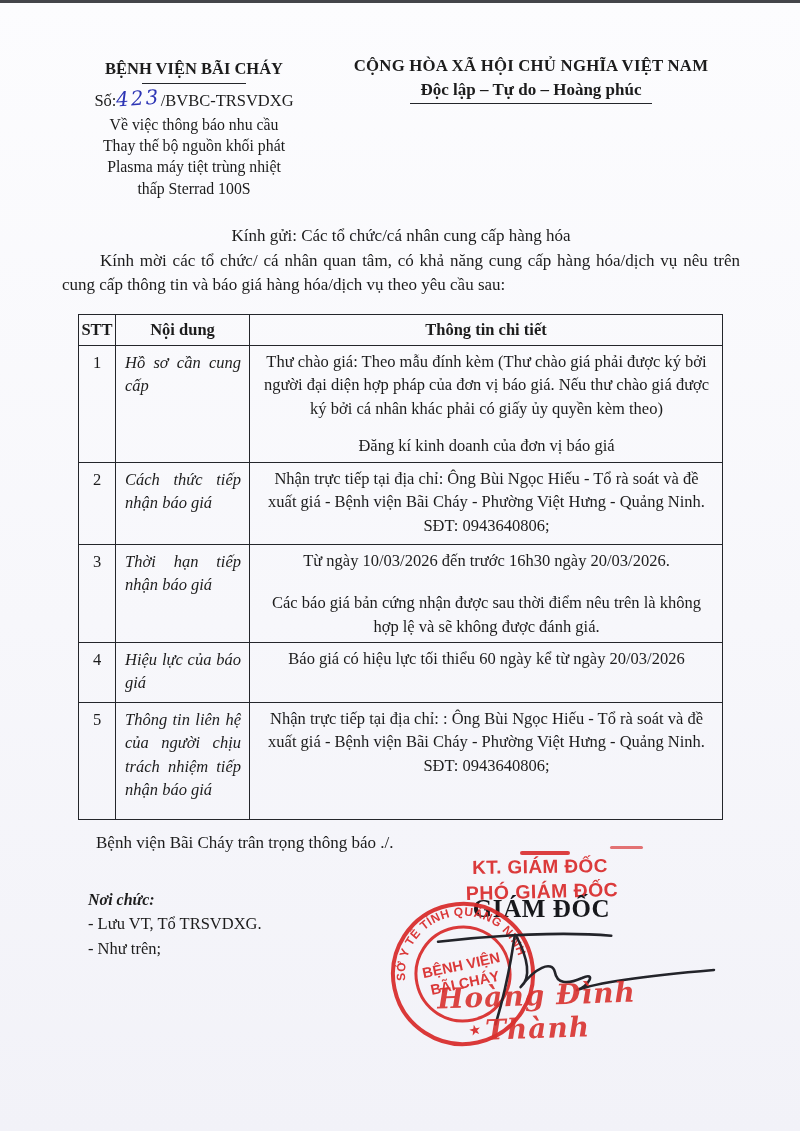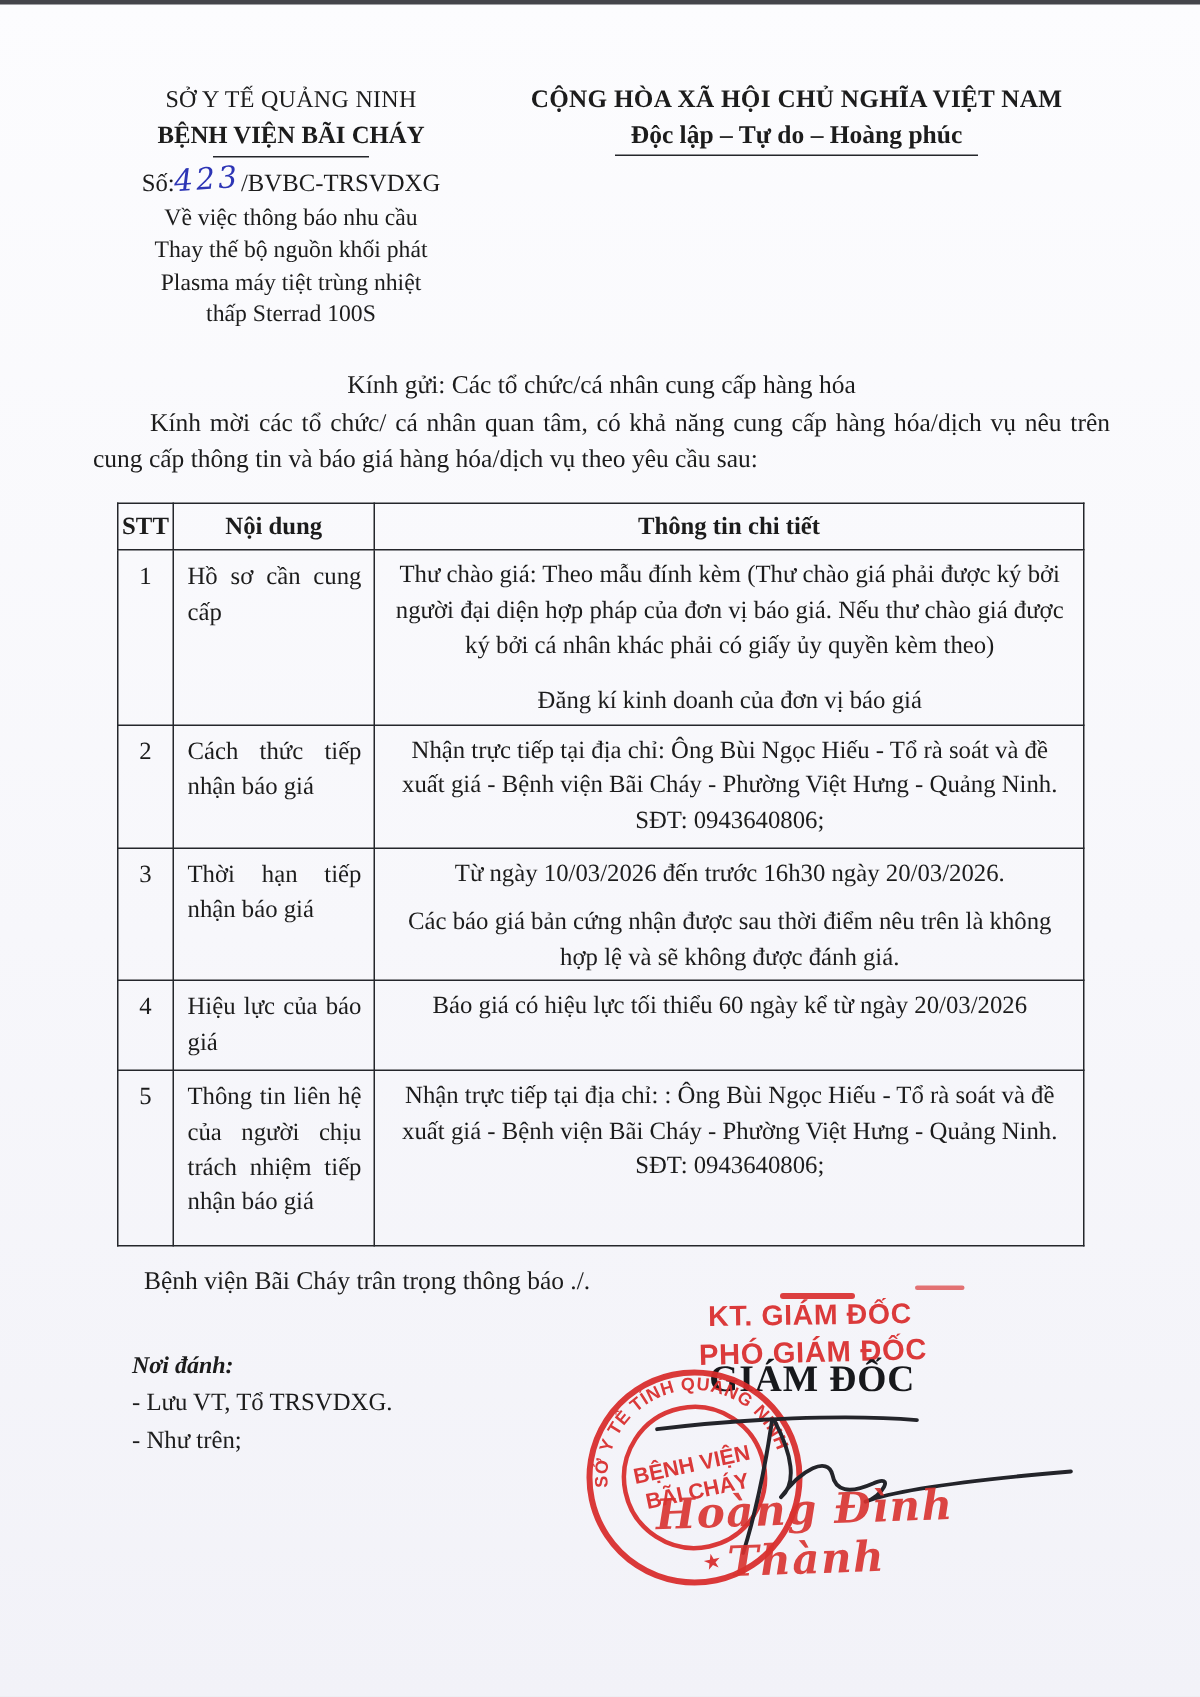--- a/index.html
+++ b/index.html
@@ -44,25 +44,25 @@
   .para .indent{display:inline-block;width:38px;}
 
   
   table.quote{border-collapse:collapse;margin:9px 0 0 16px;table-layout:fixed;}
   table.quote td,table.quote th{
     border:1.6px solid #24262b;vertical-align:top;
     font-size:16.5px;line-height:1.42;
   }
   th.h{font-size:17px;font-weight:bold;text-align:center;padding:3px 2px;height:24px;vertical-align:middle;}
   td.stt{text-align:center;padding-top:5px;}
-  td.nd{padding:5px 8px 4px 9px;text-align:justify;}
+  td.nd{padding:5px 8px 4px 9px;text-align:justify;font-style:italic;}
   td.ct{padding:4px 9px 4px 10px;}
   td.ct p{margin:0;text-align:center;}
   td.ct p + p{margin-top:14px;}
-  td.ct p.gap{margin-top:9px;}
+  td.ct p.gap{margin-top:19px;}
 
   .closing{font-size:17px;margin:13px 0 0 0;}
   .closing .indent{display:inline-block;width:34px;}
 
   
   .footer{position:relative;height:275px;margin-top:2px;}
   .recipients{position:absolute;left:26px;top:33px;font-size:16px;line-height:1.5;}
   .recipients .label{font-weight:bold;font-style:italic;font-size:16px;}
   .recipients .item{font-size:16.5px;}
   .dash1{position:absolute;left:458px;top:-4px;width:50px;height:3.6px;background:#d92b2b;opacity:.9;border-radius:2px;}
@@ -83,21 +83,20 @@
     font-family:"DejaVu Serif",serif;transform:rotate(-2deg);letter-spacing:1px;opacity:.9;}
 </style>
 </head>
 <body>
 
 <div class="page">
   <div class="scan-edge"></div>
 
   <div class="doc-header">
     <div class="hdr-left">
-      <div class="agency">SỞ Y TẾ QUẢNG NINH</div>
       <div class="org">BỆNH VIỆN BÃI CHÁY</div>
       <div class="org-rule"></div>
       <div class="so-line">
         <span>Số:</span><span class="hand-number">423</span><span>/BVBC-TRSVDXG</span>
       </div>
       <div class="subject">
         <div>Về việc thông báo nhu cầu</div>
         <div>Thay thế bộ nguồn khối phát</div>
         <div>Plasma máy tiệt trùng nhiệt</div>
         <div>thấp Sterrad 100S</div>
@@ -162,21 +161,21 @@
       </td>
     </tr>
   </tbody>
     </table>
 
   <p class="closing"><span class="indent"></span><span>Bệnh viện Bãi Cháy trân trọng thông báo ./.</span></p>
 
   <div class="footer">
 
     <div class="recipients">
-      <div class="label">Nơi đánh:</div>
+      <div class="label">Nơi chức:</div>
       <div class="item">- Lưu VT, Tổ TRSVDXG.</div>
       <div class="item">- Như trên;</div>
     </div>
 
     <div class="dash1"></div>
     <div class="dash2"></div>
     <div class="kt-line">KT. GIÁM ĐỐC</div>
     <div class="pho-line">PHÓ GIÁM ĐỐC</div>
     <div class="giamdoc-black">GIÁM ĐỐC</div>
 

